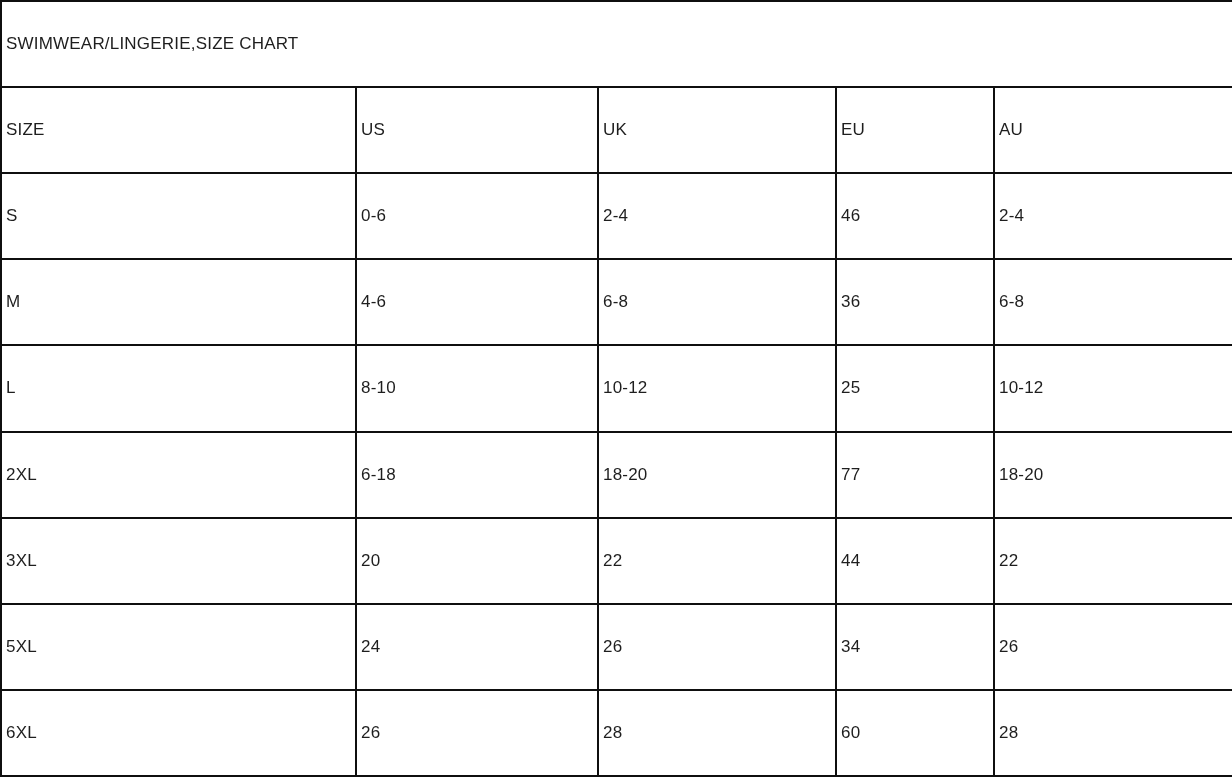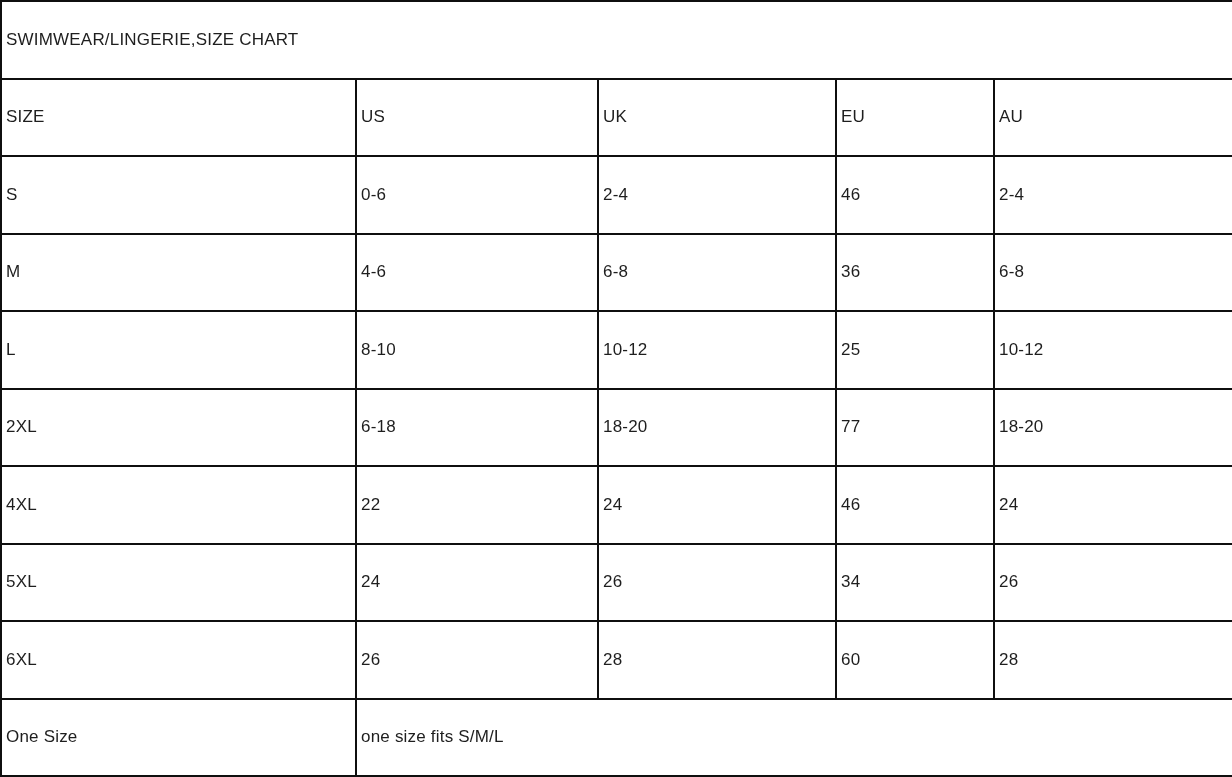--- a/index.html
+++ b/index.html
@@ -73,38 +73,34 @@
       <td>10-12</td>
     </tr>
     <tr>
       <td>2XL</td>
       <td>6-18</td>
       <td>18-20</td>
       <td>77</td>
       <td>18-20</td>
     </tr>
     <tr>
-      <td>4XL</td>
+      <td>3XL</td>
+      <td>20</td>
       <td>22</td>
-      <td>24</td>
-      <td>46</td>
-      <td>24</td>
+      <td>44</td>
+      <td>22</td>
     </tr>
     <tr>
       <td>5XL</td>
       <td>24</td>
       <td>26</td>
       <td>34</td>
       <td>26</td>
     </tr>
     <tr>
       <td>6XL</td>
       <td>26</td>
       <td>28</td>
       <td>60</td>
       <td>28</td>
     </tr>
-    <tr>
-      <td>One Size</td>
-      <td colspan="4">one size fits S/M/L</td>
-    </tr>
   </tbody>
 </table>
 
 </body></html>

